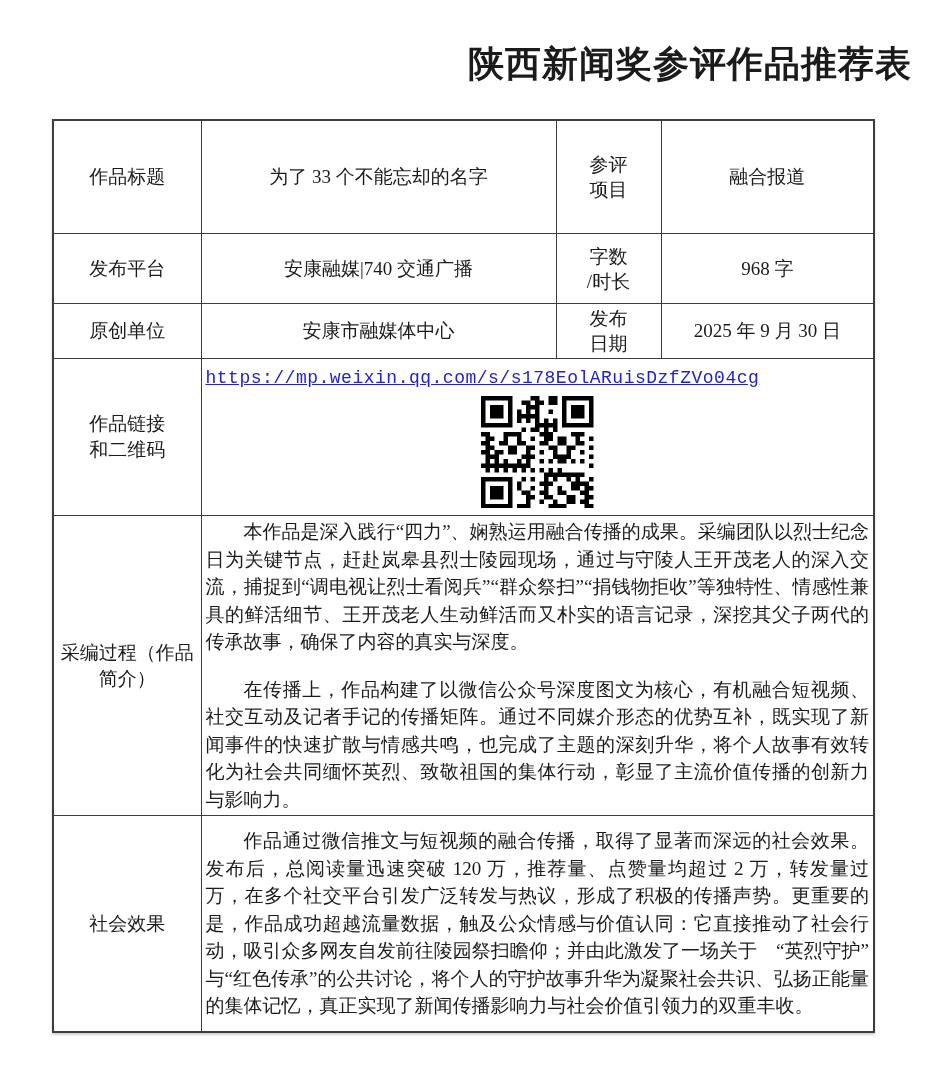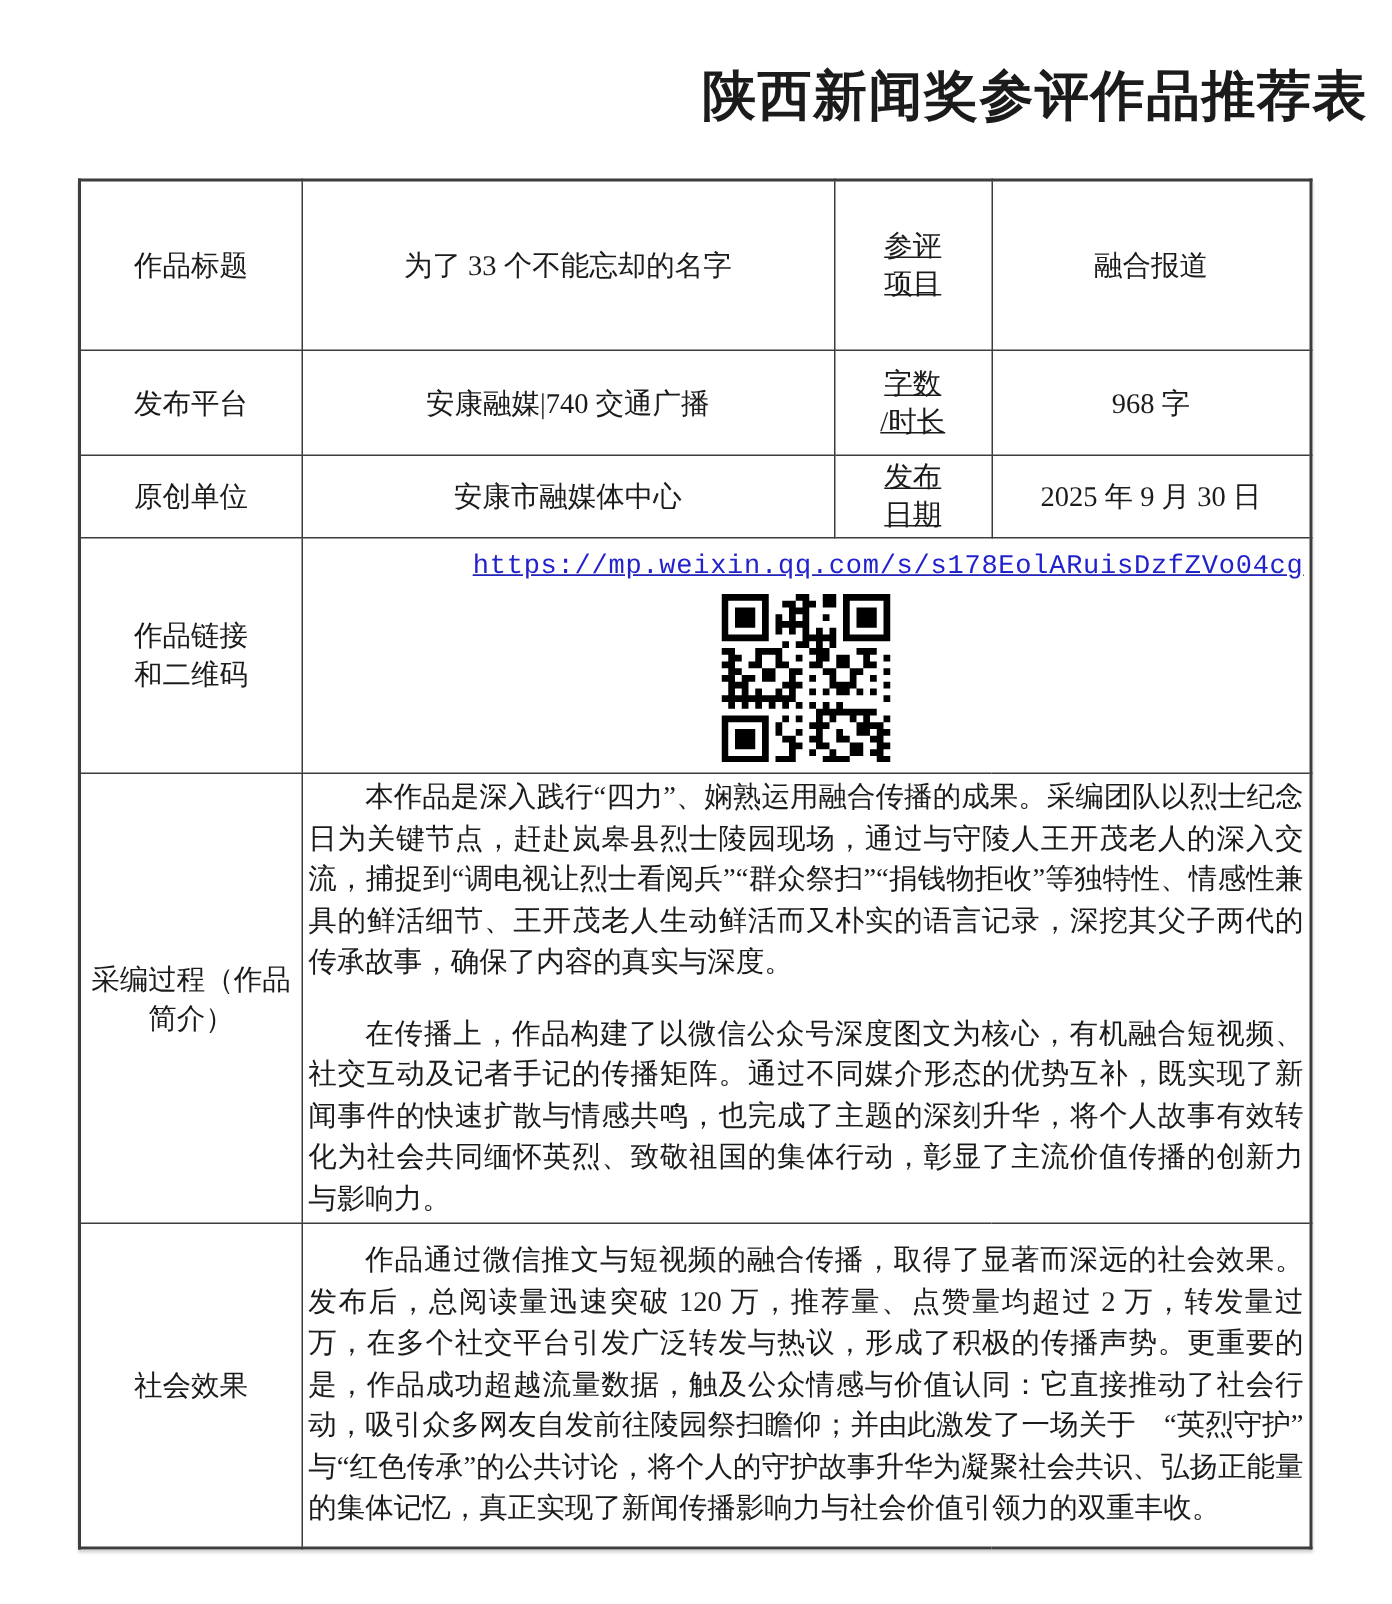--- a/index.html
+++ b/index.html
@@ -24,38 +24,37 @@
     box-shadow:0 2px 2px rgba(0,0,0,0.18);
   }
   table.form td{
     border:1.5px solid #3d3d3d;
     vertical-align:middle;
     font-size:19px;
     padding:2px 4px;
     overflow:hidden;
   }
   td.lab, td.lab2, td.val{text-align:center;}
-  td.lab2 .two-line{display:inline-block;text-align:center;line-height:25px;text-decoration:underline;}
+  td.lab2 .two-line{display:inline-block;text-align:center;line-height:25px;}
   td.para-cell{
     vertical-align:middle;
     text-align:justify;
     padding:4px 12px;
   }
   td.para-cell p{
     margin:0;
     text-indent:2em;
     font-size:19px;
     line-height:27.5px;
   }
   td.para-cell p + p{margin-top:20px;}
   td.link-cell{
     vertical-align:top;
-    text-align:right;
+    text-align:left;
     padding-top:5px;
-    text-decoration:underline;
   }
   a.work-link{
     font-family:"Liberation Mono","DejaVu Sans Mono",monospace;
     font-size:18px;
     color:#2222cc;
     text-decoration:underline;
     letter-spacing:0.5px;
   }
   .qr-wrap{margin-top:8px;display:flex;justify-content:center;}
   .qr-wrap svg{display:block;}

